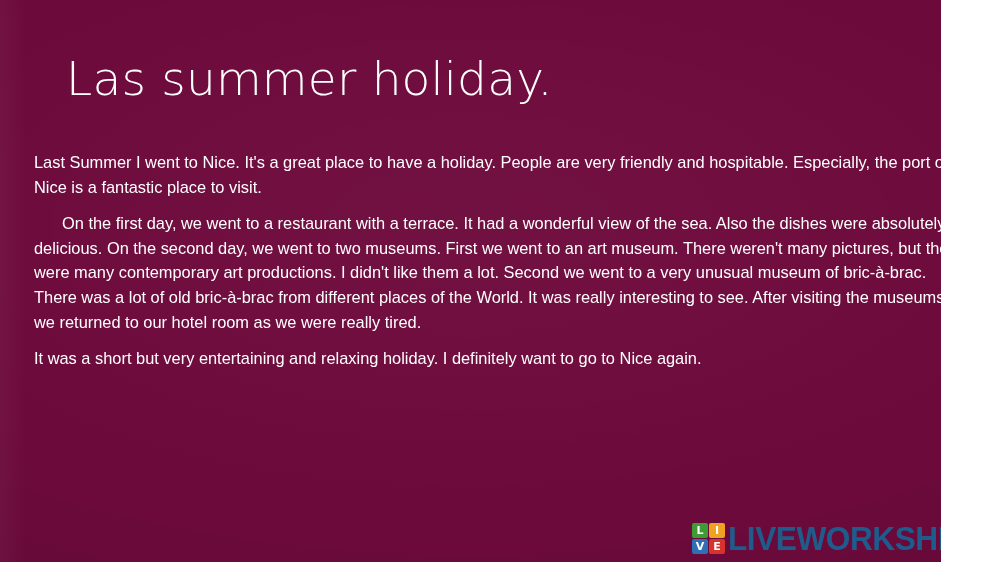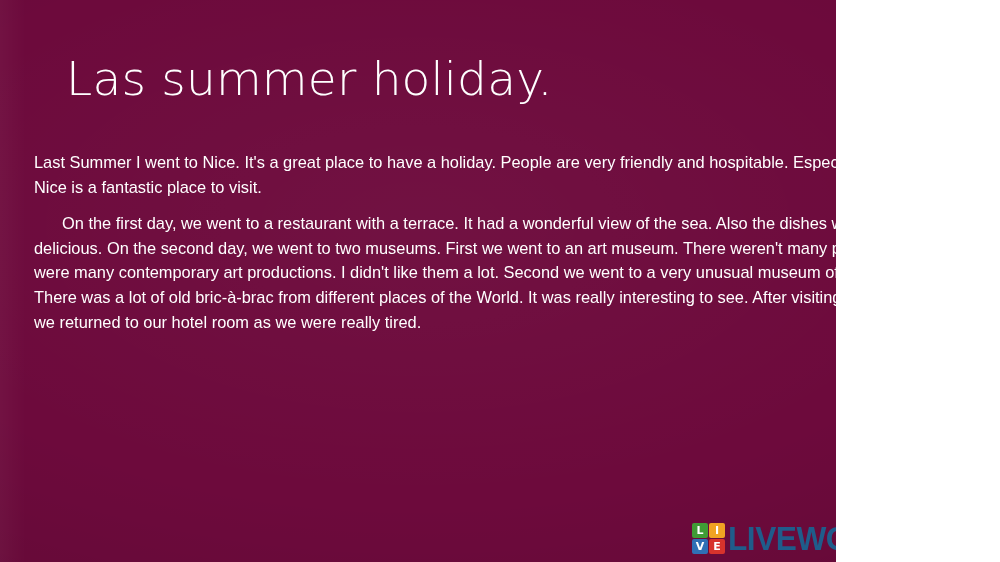--- a/index.html
+++ b/index.html
@@ -7,21 +7,21 @@
     padding: 0;
   }
   body {
     width: 1000px;
     height: 562px;
     overflow: hidden;
     font-family: "DejaVu Sans", sans-serif;
   }
   #slide {
     position: relative;
-    width: 836px;
+    width: 941px;
     height: 562px;
     background: #6d0a3c;
     overflow: hidden;
   }
   
   #slide::before {
     content: "";
     position: absolute;
     inset: 0;
     background:
@@ -110,20 +110,21 @@
 </head>
 <body>
 
 <div id="slide">
 
   <div id="title">Las summer holiday.</div>
 
   <div id="body">
     <p class="paragraph">Last Summer I went to Nice. It's a great place to have a holiday. People are very friendly and hospitable. Especially, the port of Nice is a fantastic place to visit.</p>
     <p class="paragraph indent">On the first day, we went to a restaurant with a terrace. It had a wonderful view of the sea. Also the dishes were absolutely delicious. On the second day, we went to two museums. First we went to an art museum. There weren't many pictures, but there were many contemporary art productions. I didn't like them a lot. Second we went to a very unusual museum of bric-à-brac. There was a lot of old bric-à-brac from different places of the World. It was really interesting to see. After visiting the museums, we returned to our hotel room as we were really tired.</p>
+    <p class="paragraph last">It was a short but very entertaining and relaxing holiday. I definitely want to go to Nice again.</p>
   </div>
 
   <div id="lw-logo">
     <div class="lw-tiles">
       <span class="lw-tile l">L</span>
       <span class="lw-tile i">I</span>
       <span class="lw-tile v">V</span>
       <span class="lw-tile e">E</span>
     </div>
     <div id="lw-wordmark">LIVEWORKSHEETS</div>

